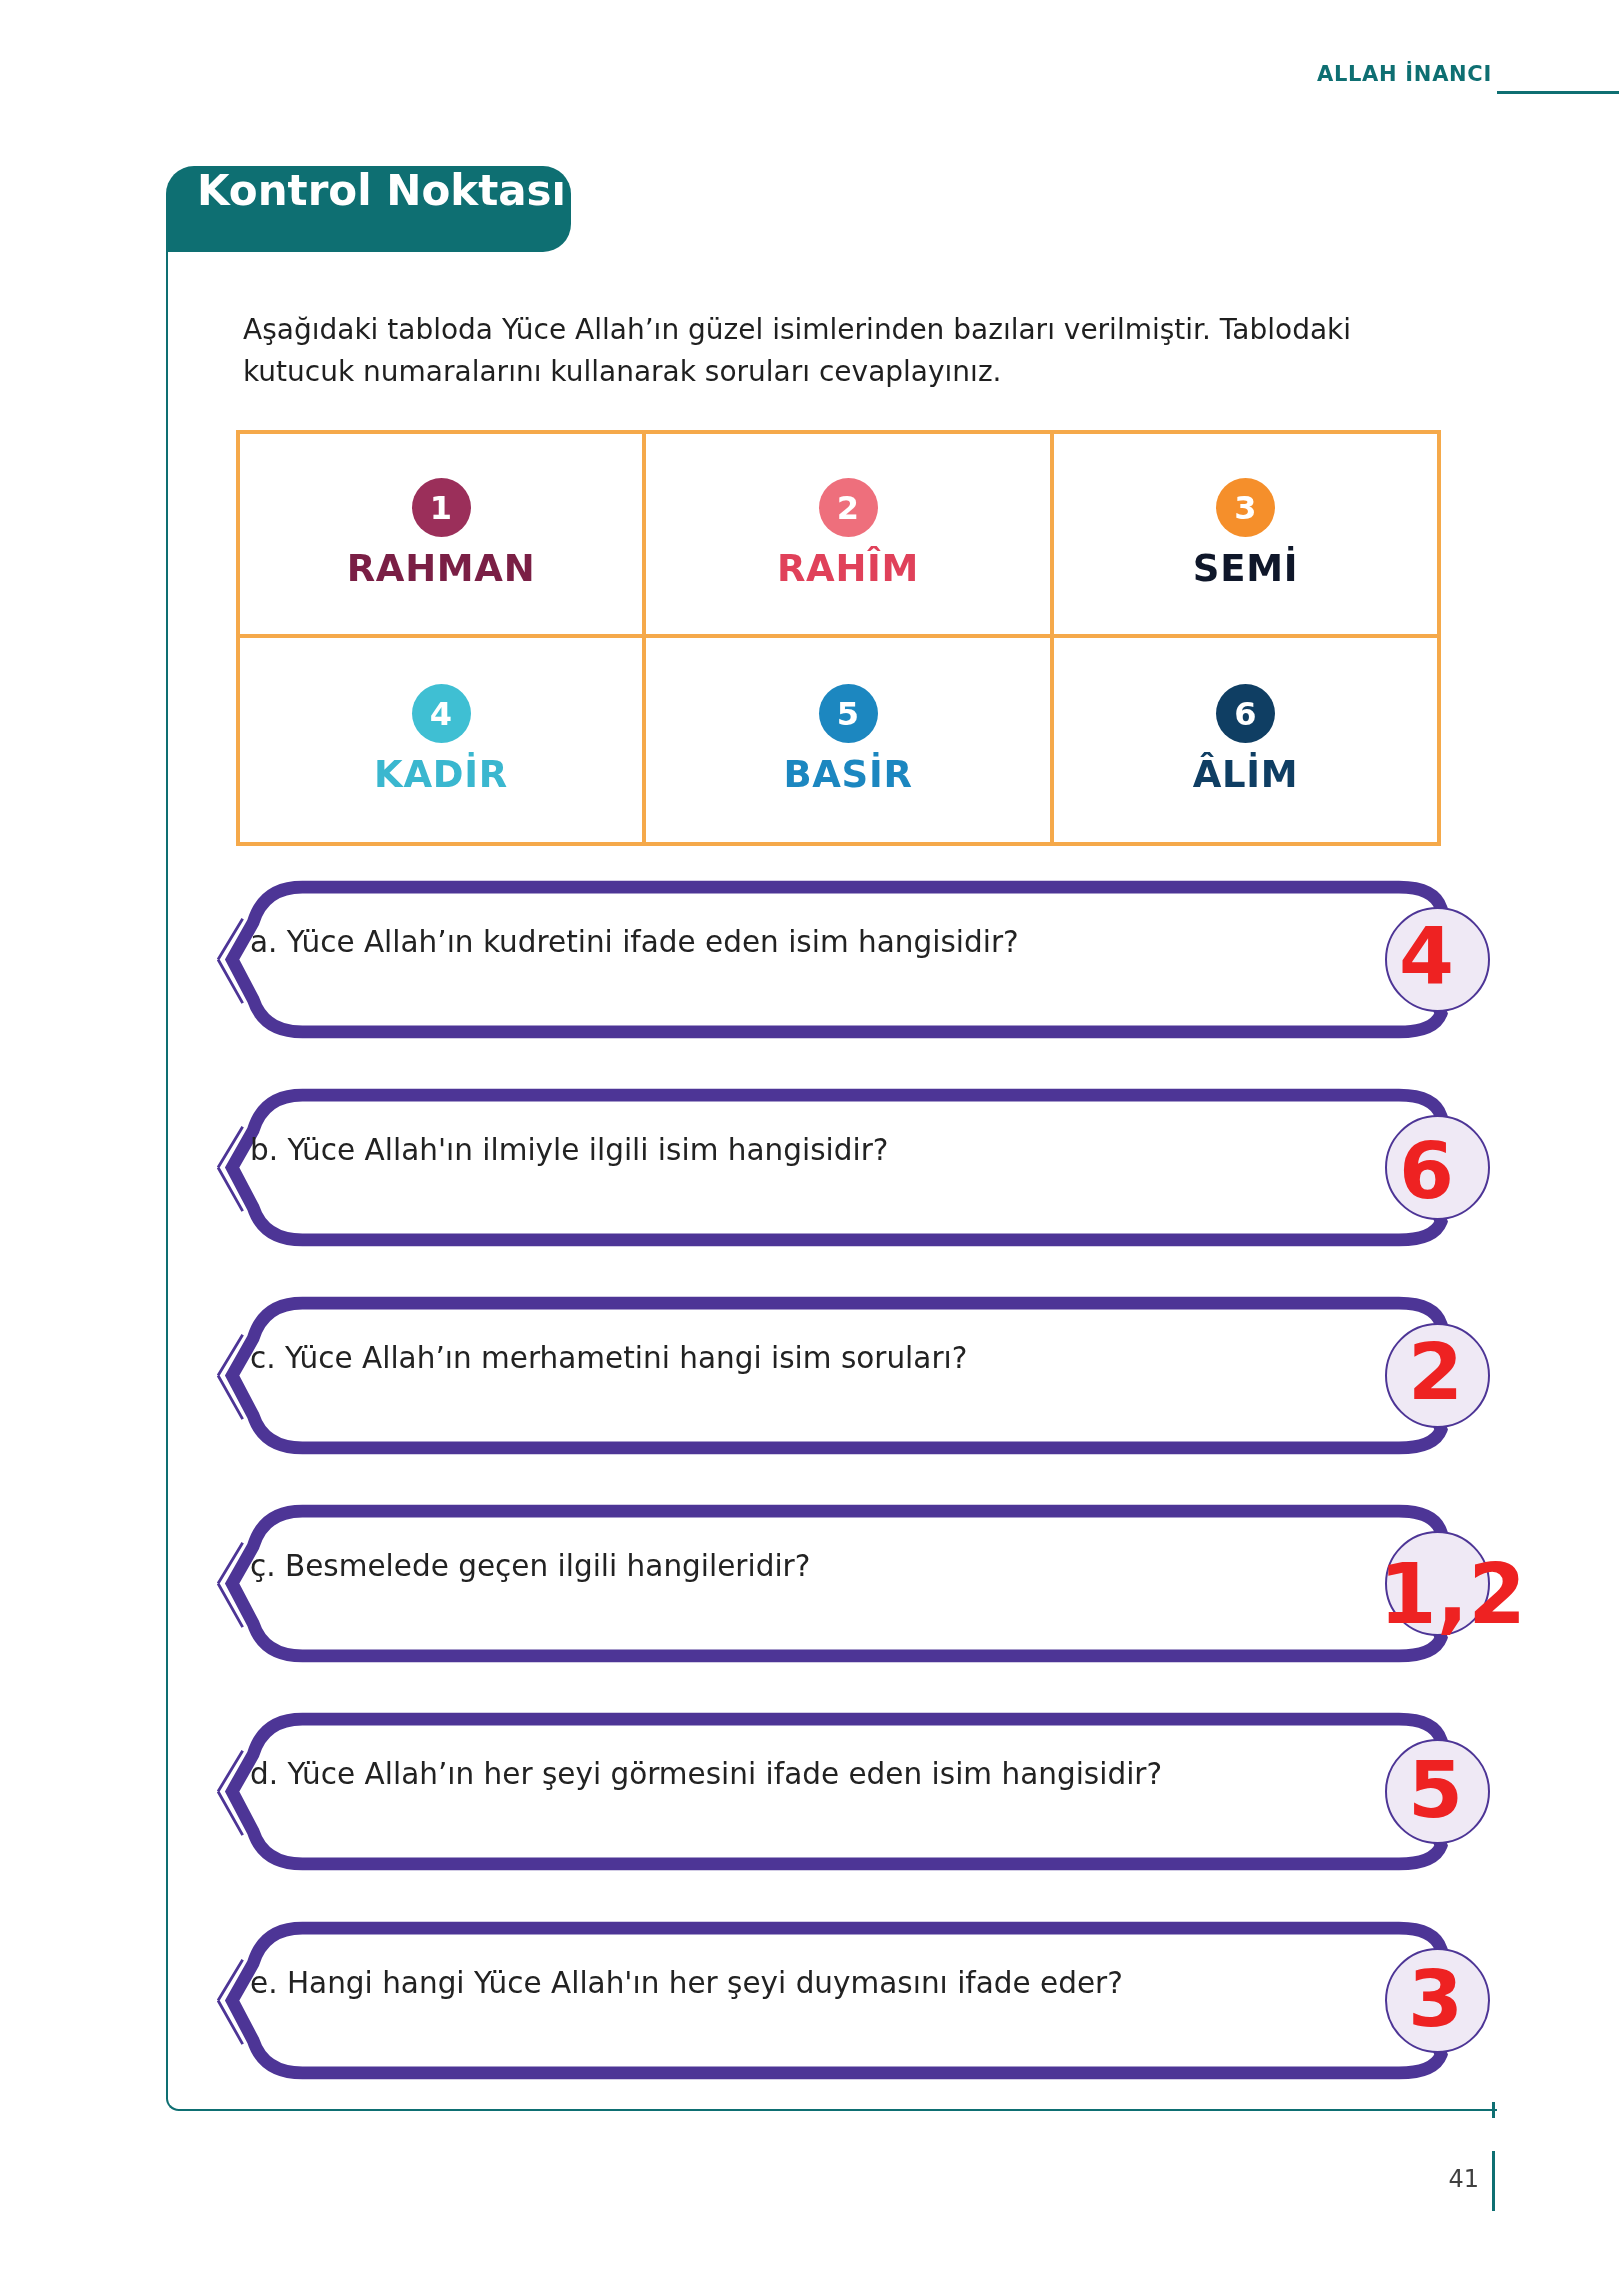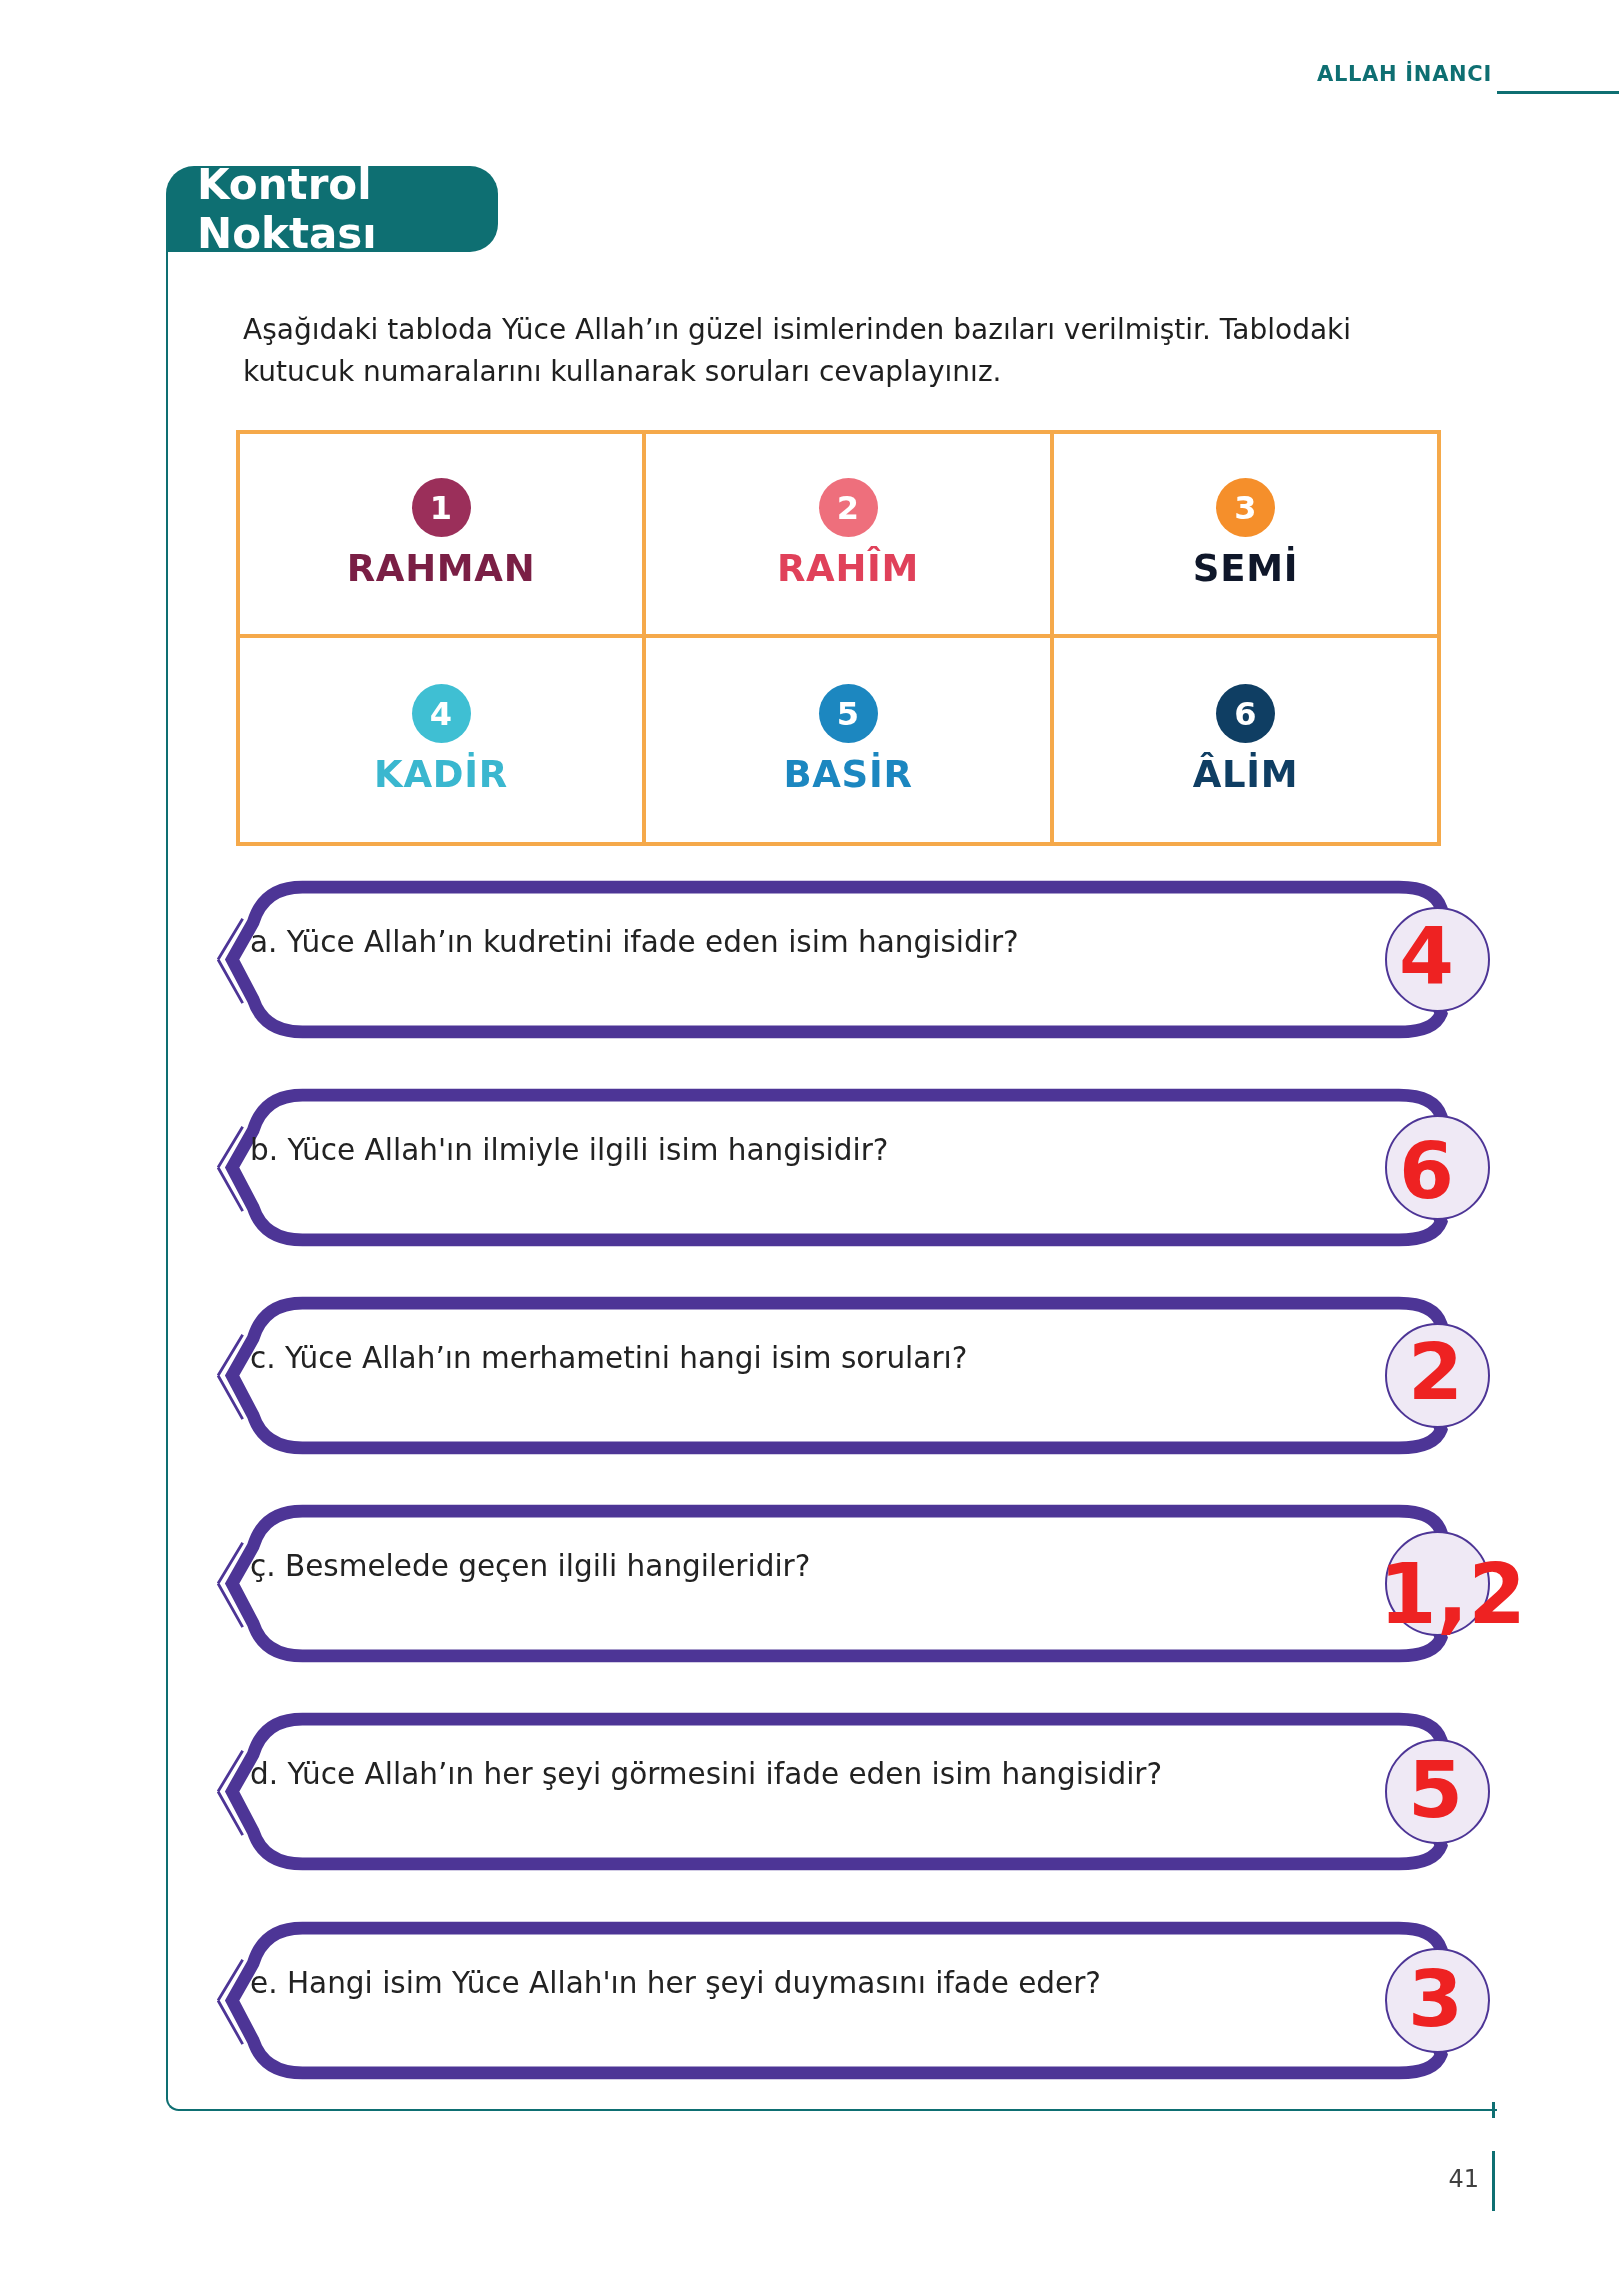--- a/index.html
+++ b/index.html
@@ -7,22 +7,22 @@
          font-family:"DejaVu Sans","Liberation Sans",sans-serif; color:#1a1a1a; }
 
   .header-label { position:absolute; top:62px; right:128px; font-size:21px; font-weight:bold;
                   color:#0e6f72; letter-spacing:0.7px; }
   .header-line { position:absolute; top:91px; left:1497px; width:122px; height:2.8px; background:#0e6f72; }
 
   .frame { position:absolute; left:166px; top:211px; width:1329px; height:1898px;
            border-left:2.8px solid #0e6f72; border-bottom:2.8px solid #0e6f72; border-bottom-left-radius:12.7px; }
   .frame-tick { position:absolute; left:1492px; top:2102px; width:2.8px; height:15.5px; background:#0e6f72; }
 
-  .badge { position:absolute; left:166px; top:166px; width:332px; height:86px; background:#0e6f72;
-           border-radius:28px 28px 28px 0; display:flex; align-items:center; padding-left:31px; box-sizing:border-box; }
+  .badge { position:absolute; left:166px; top:166px; width:405px; height:86px; background:#0e6f72;
+           border-radius:28px 28px 28px 0; display:flex; align-items:flex-start; padding-left:31px; box-sizing:border-box; }
   .badge span { color:#fff; font-size:42px; font-weight:bold; }
 
   .instructions { position:absolute; left:243px; top:309px; width:1181px; font-size:28px; font-weight:normal;
                   line-height:42px; color:#1f1f1f; }
 
   .names-table { position:absolute; left:236px; top:430px; width:1205px; height:416px;
                  border:4.2px solid #f5a94a; box-sizing:border-box; display:grid;
                  grid-template-columns:406px 408px 1fr; grid-template-rows:1fr 1fr; }
   .cell { border-right:4.2px solid #f5a94a; border-bottom:4.2px solid #f5a94a; display:flex; flex-direction:column;
           align-items:center; justify-content:center; gap:9.8px; }
@@ -134,20 +134,20 @@
   <div class="qtext">d. Yüce Allah’ın her şeyi görmesini ifade eden isim hangisidir?</div>
   <div class="ans"></div>
   <div class="hand" style="left:1204px;top:39px">5</div>
 </div>
 
 <div class="q" style="top:1921px">
   <svg width="1441" height="159" viewBox="0 0 2050 226">
     <path d="M40 113 L70 60 Q85 10 140 10 L1700 10 Q1750 10 1760 40 L1730 120 L1760 190 Q1750 216 1700 216 L140 216 Q85 216 70 170 Z" fill="none" stroke="#4d3596" stroke-width="18"></path>
     <path d="M20 113 L55 55 M20 113 L55 175" stroke="#4d3596" stroke-width="4" fill="none"></path>
   </svg>
-  <div class="qtext">e. Hangi isim Yüce Allah'ın her şeyi duymasını ifade eder?</div>
+  <div class="qtext">e. Hangi hangi Yüce Allah'ın her şeyi duymasını ifade eder?</div>
   <div class="ans"></div>
   <div class="hand" style="left:1204px;top:39px">3</div>
 </div>
 
 <div class="page-number">41</div>
 <div class="page-bar"></div>
 
 
 </body></html>

